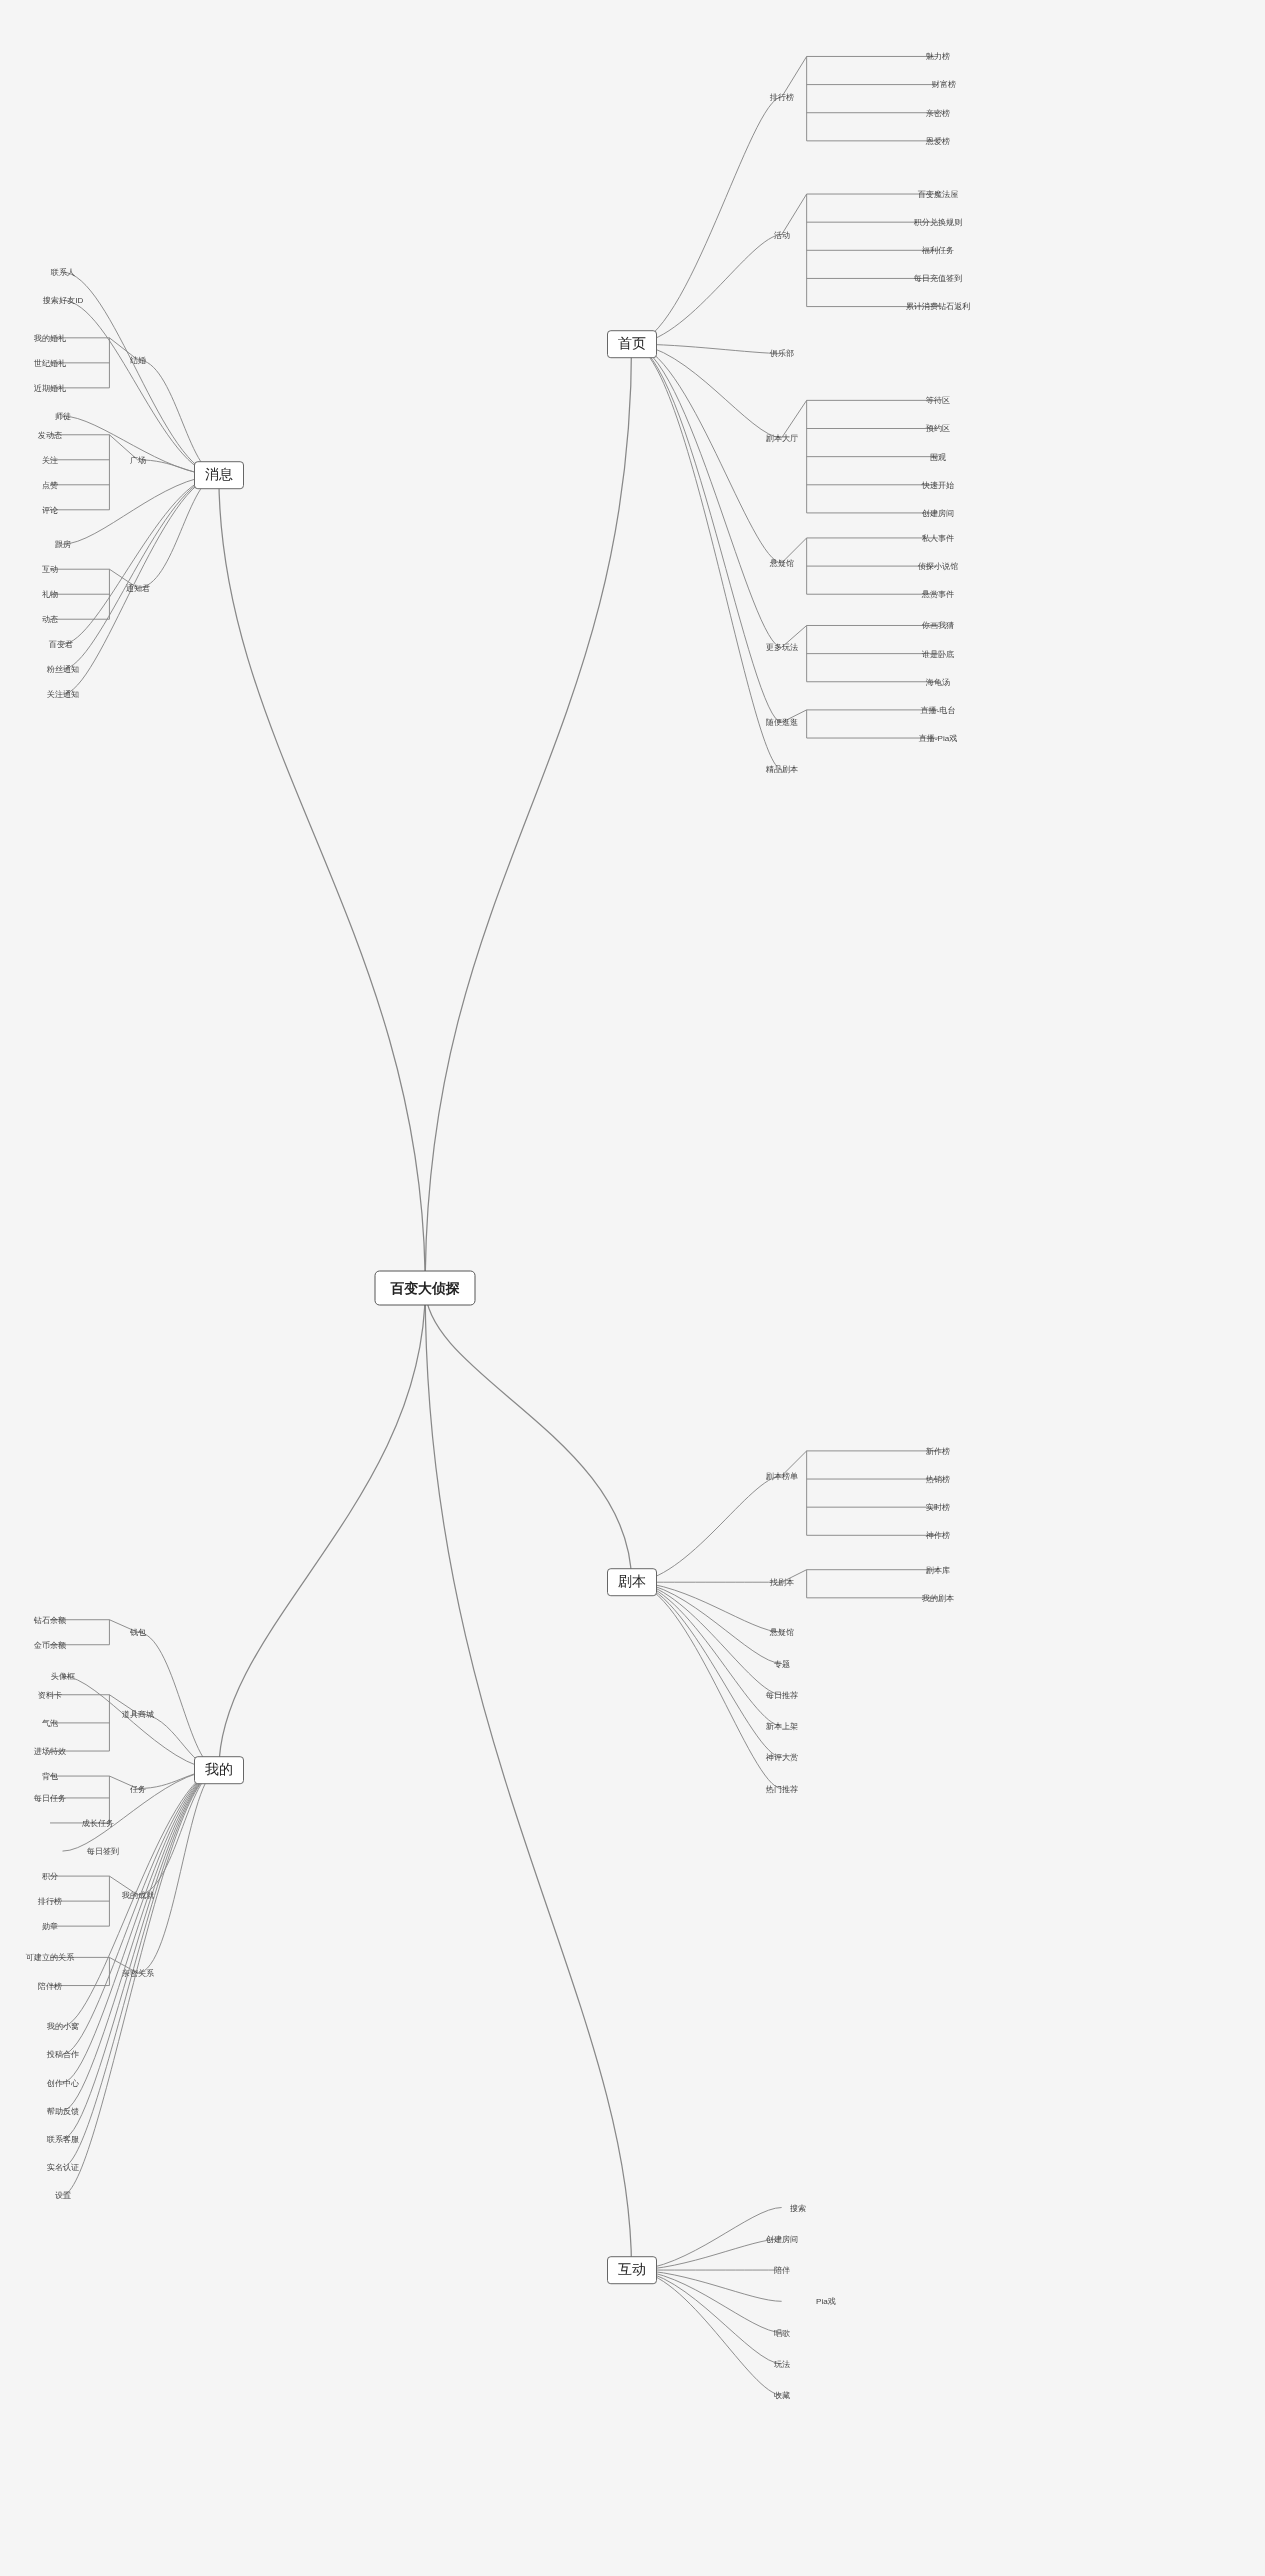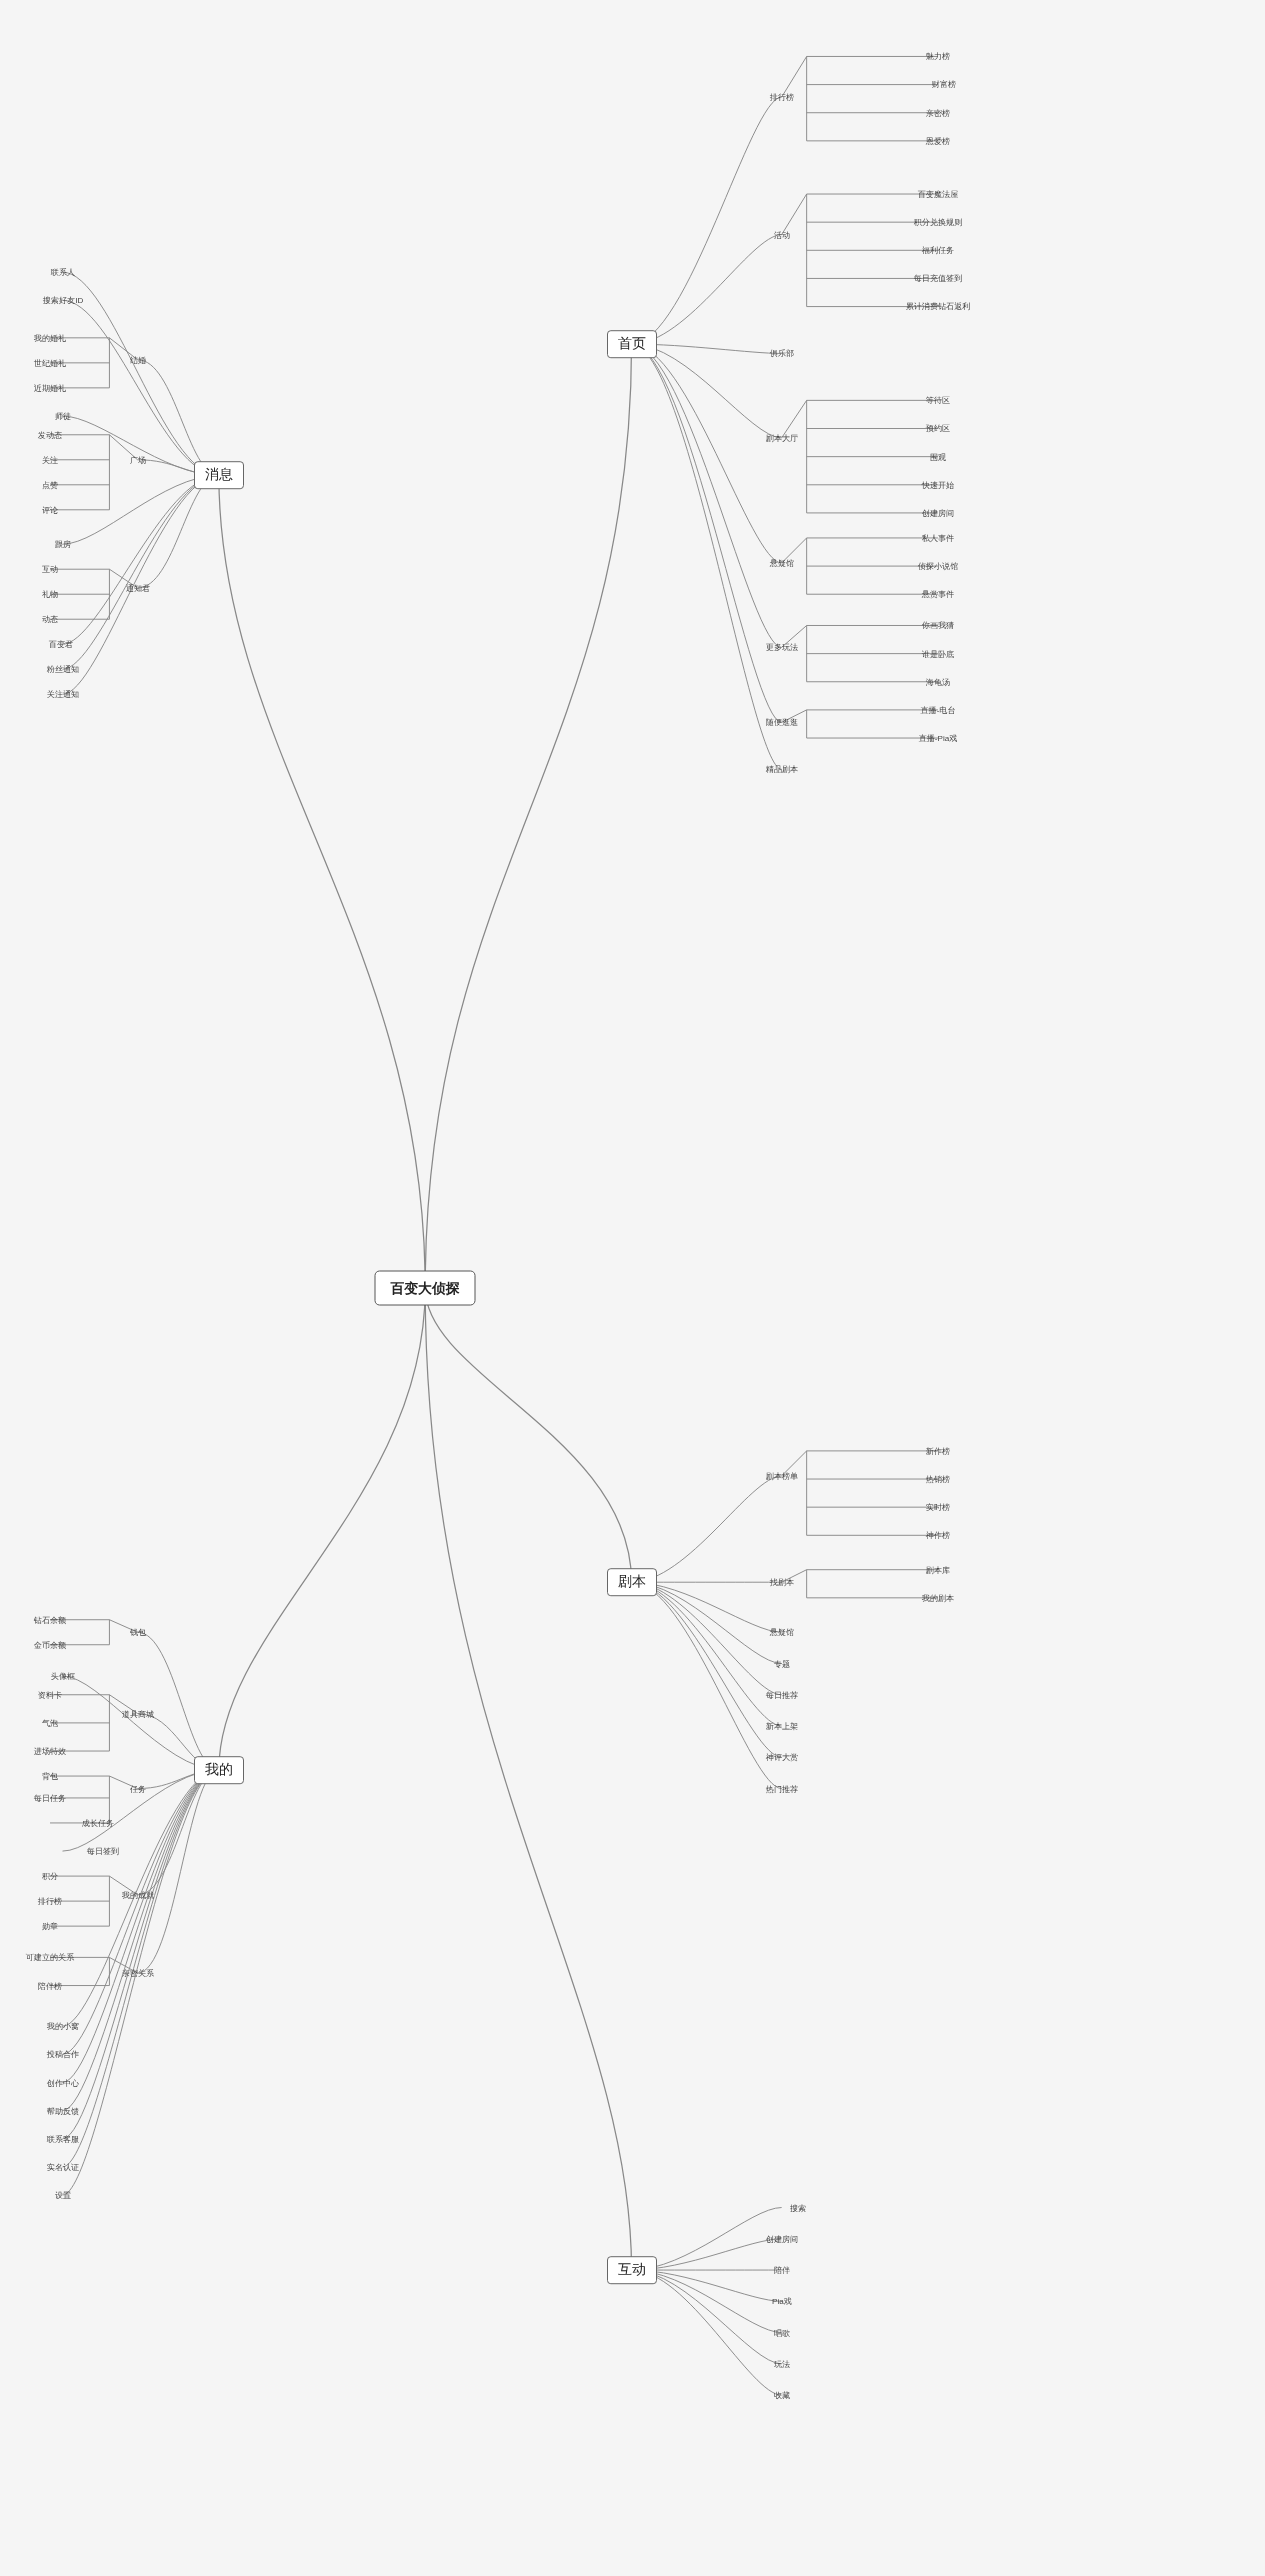--- a/index.html
+++ b/index.html
@@ -400,19 +400,19 @@
   <div class="node-leaf" style="left:782px; top:1632px;">悬疑馆</div>
   <div class="node-leaf" style="left:782px; top:1664px;">专题</div>
   <div class="node-leaf" style="left:782px; top:1695px;">每日推荐</div>
   <div class="node-leaf" style="left:782px; top:1726px;">新本上架</div>
   <div class="node-leaf" style="left:782px; top:1757px;">神评大赏</div>
   <div class="node-leaf" style="left:782px; top:1789px;">热门推荐</div>
 
   <div class="node-leaf" style="left:782px; top:2208px;margin-left:16px;">搜索</div>
   <div class="node-leaf" style="left:782px; top:2239px;">创建房间</div>
   <div class="node-leaf" style="left:782px; top:2270px;">陪伴</div>
-  <div class="node-leaf" style="left:782px; top:2301px;">Pia戏</div>
+  <div class="node-leaf" style="left:826px; top:2301px;">Pia戏</div>
   <div class="node-leaf" style="left:782px; top:2333px;">唱歌</div>
   <div class="node-leaf" style="left:782px; top:2364px;">玩法</div>
   <div class="node-leaf" style="left:782px; top:2395px;">收藏</div>
 
 </div>
 
 
 </body></html>

